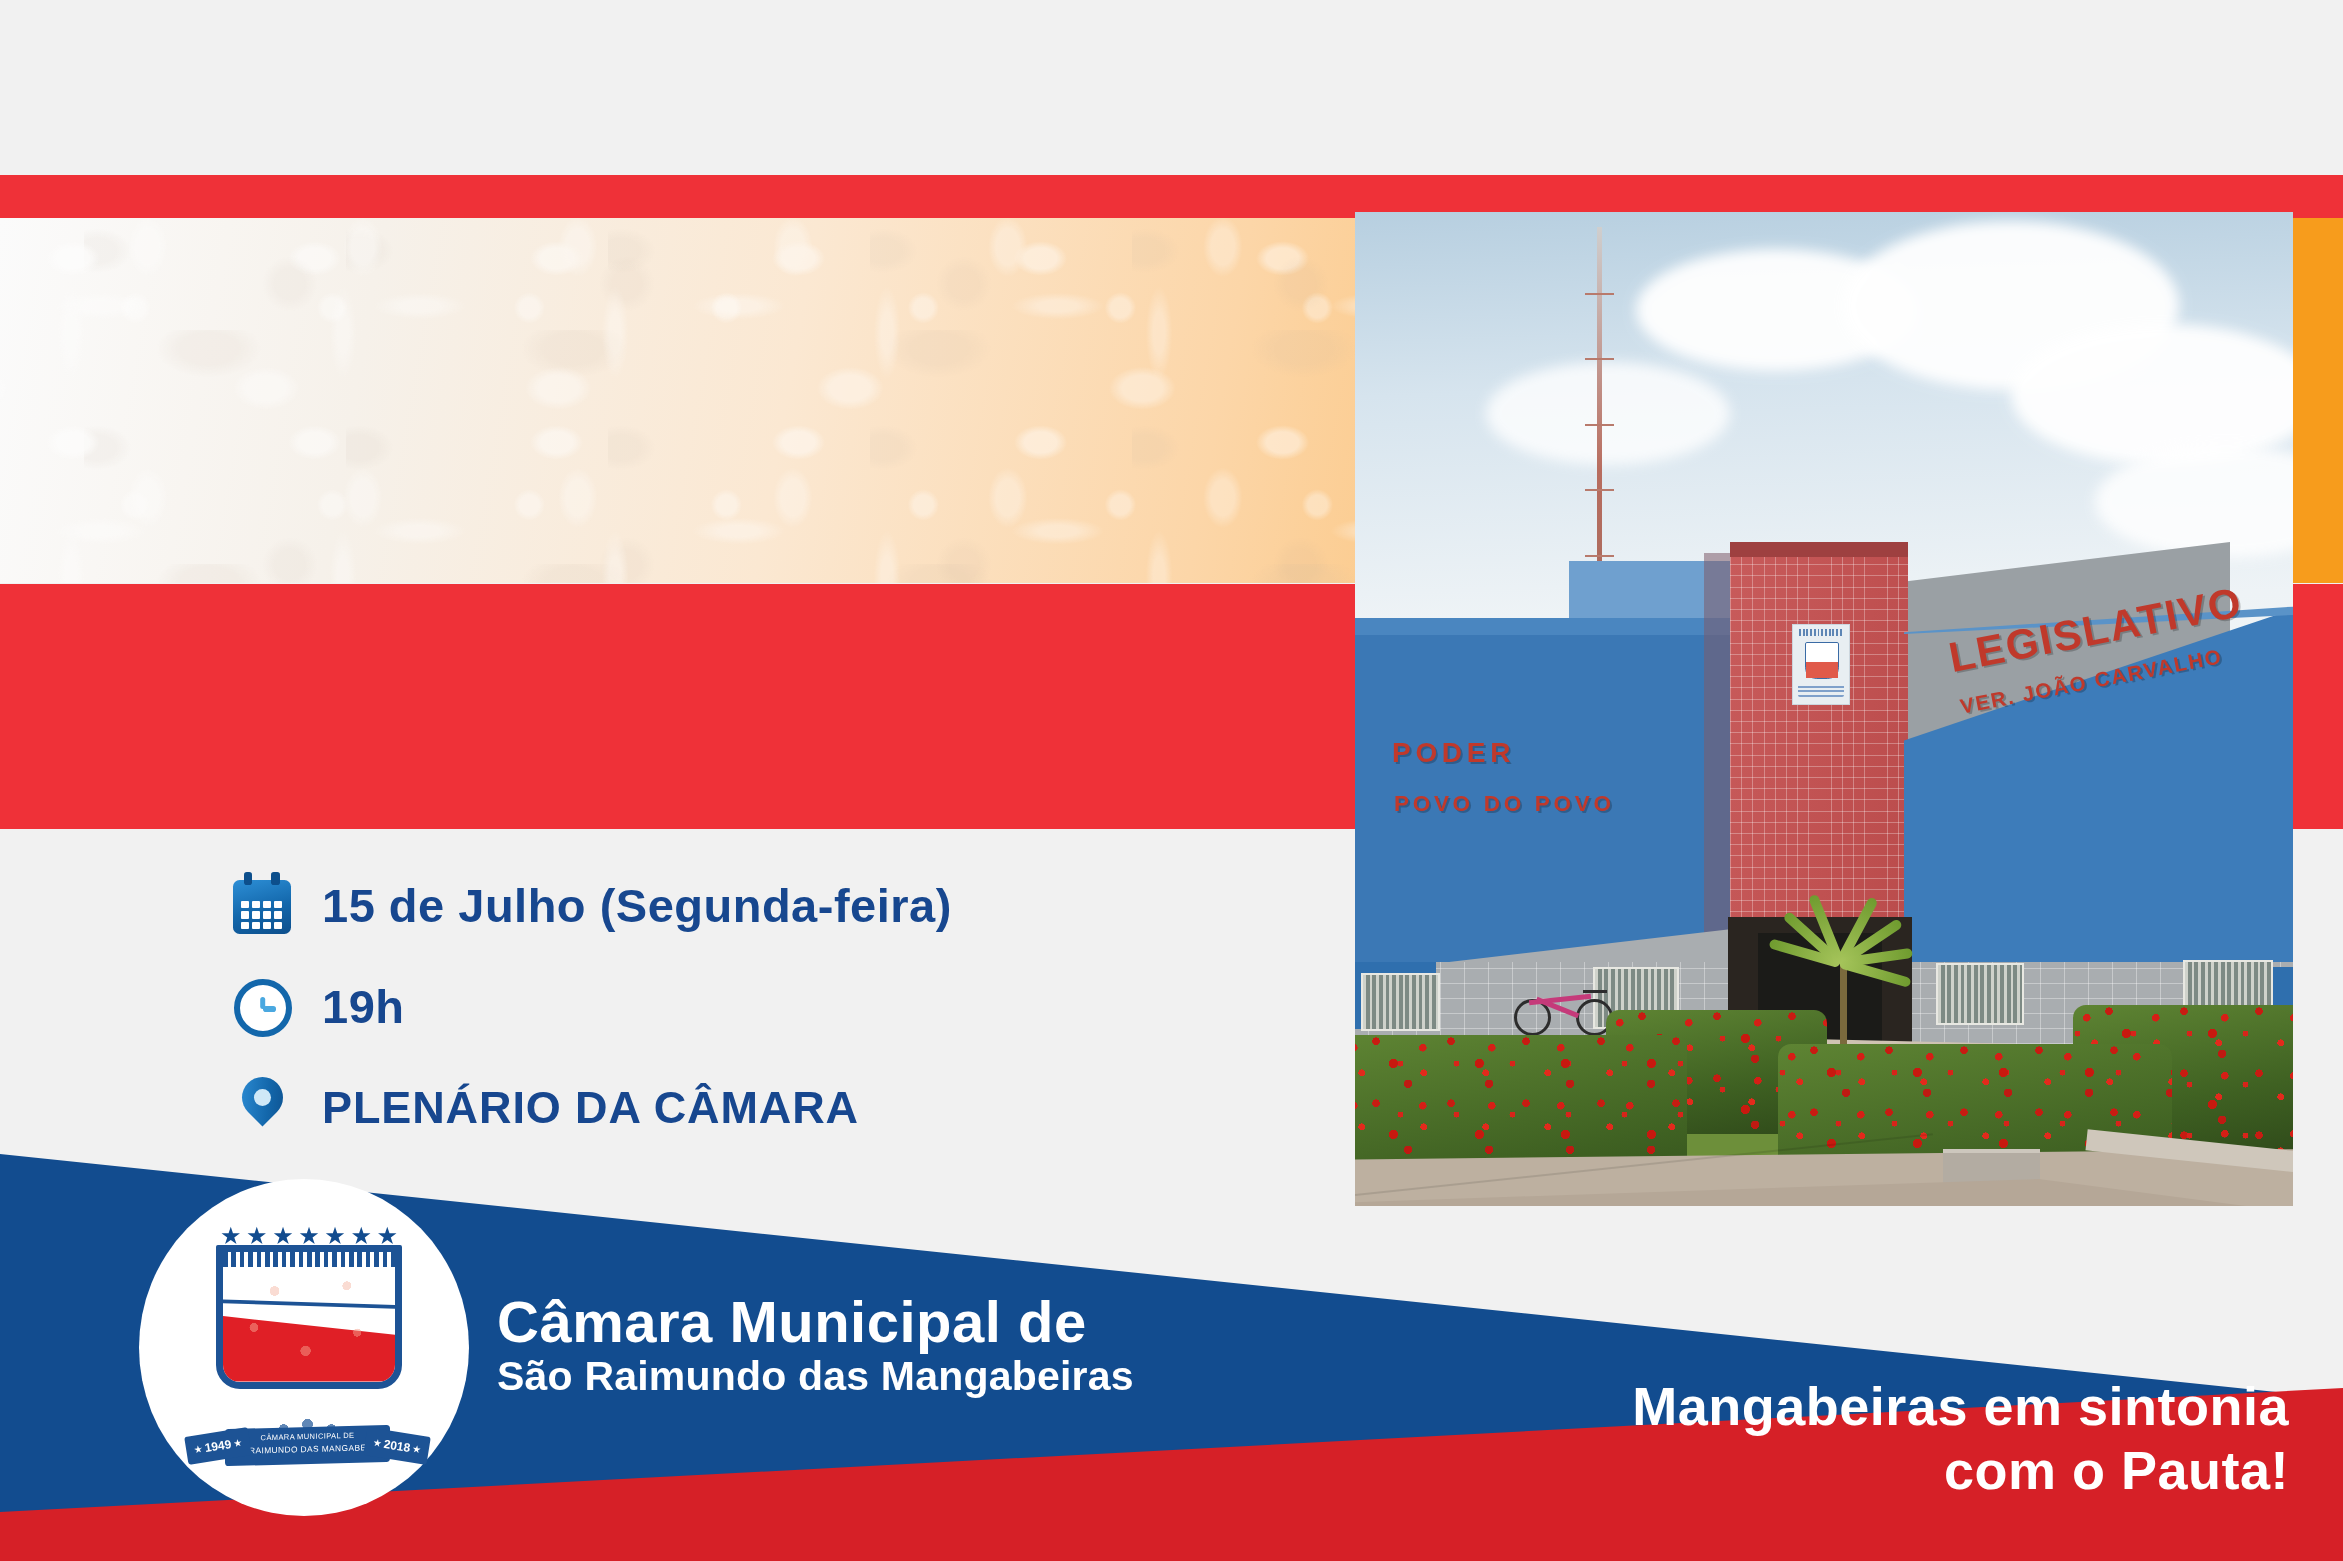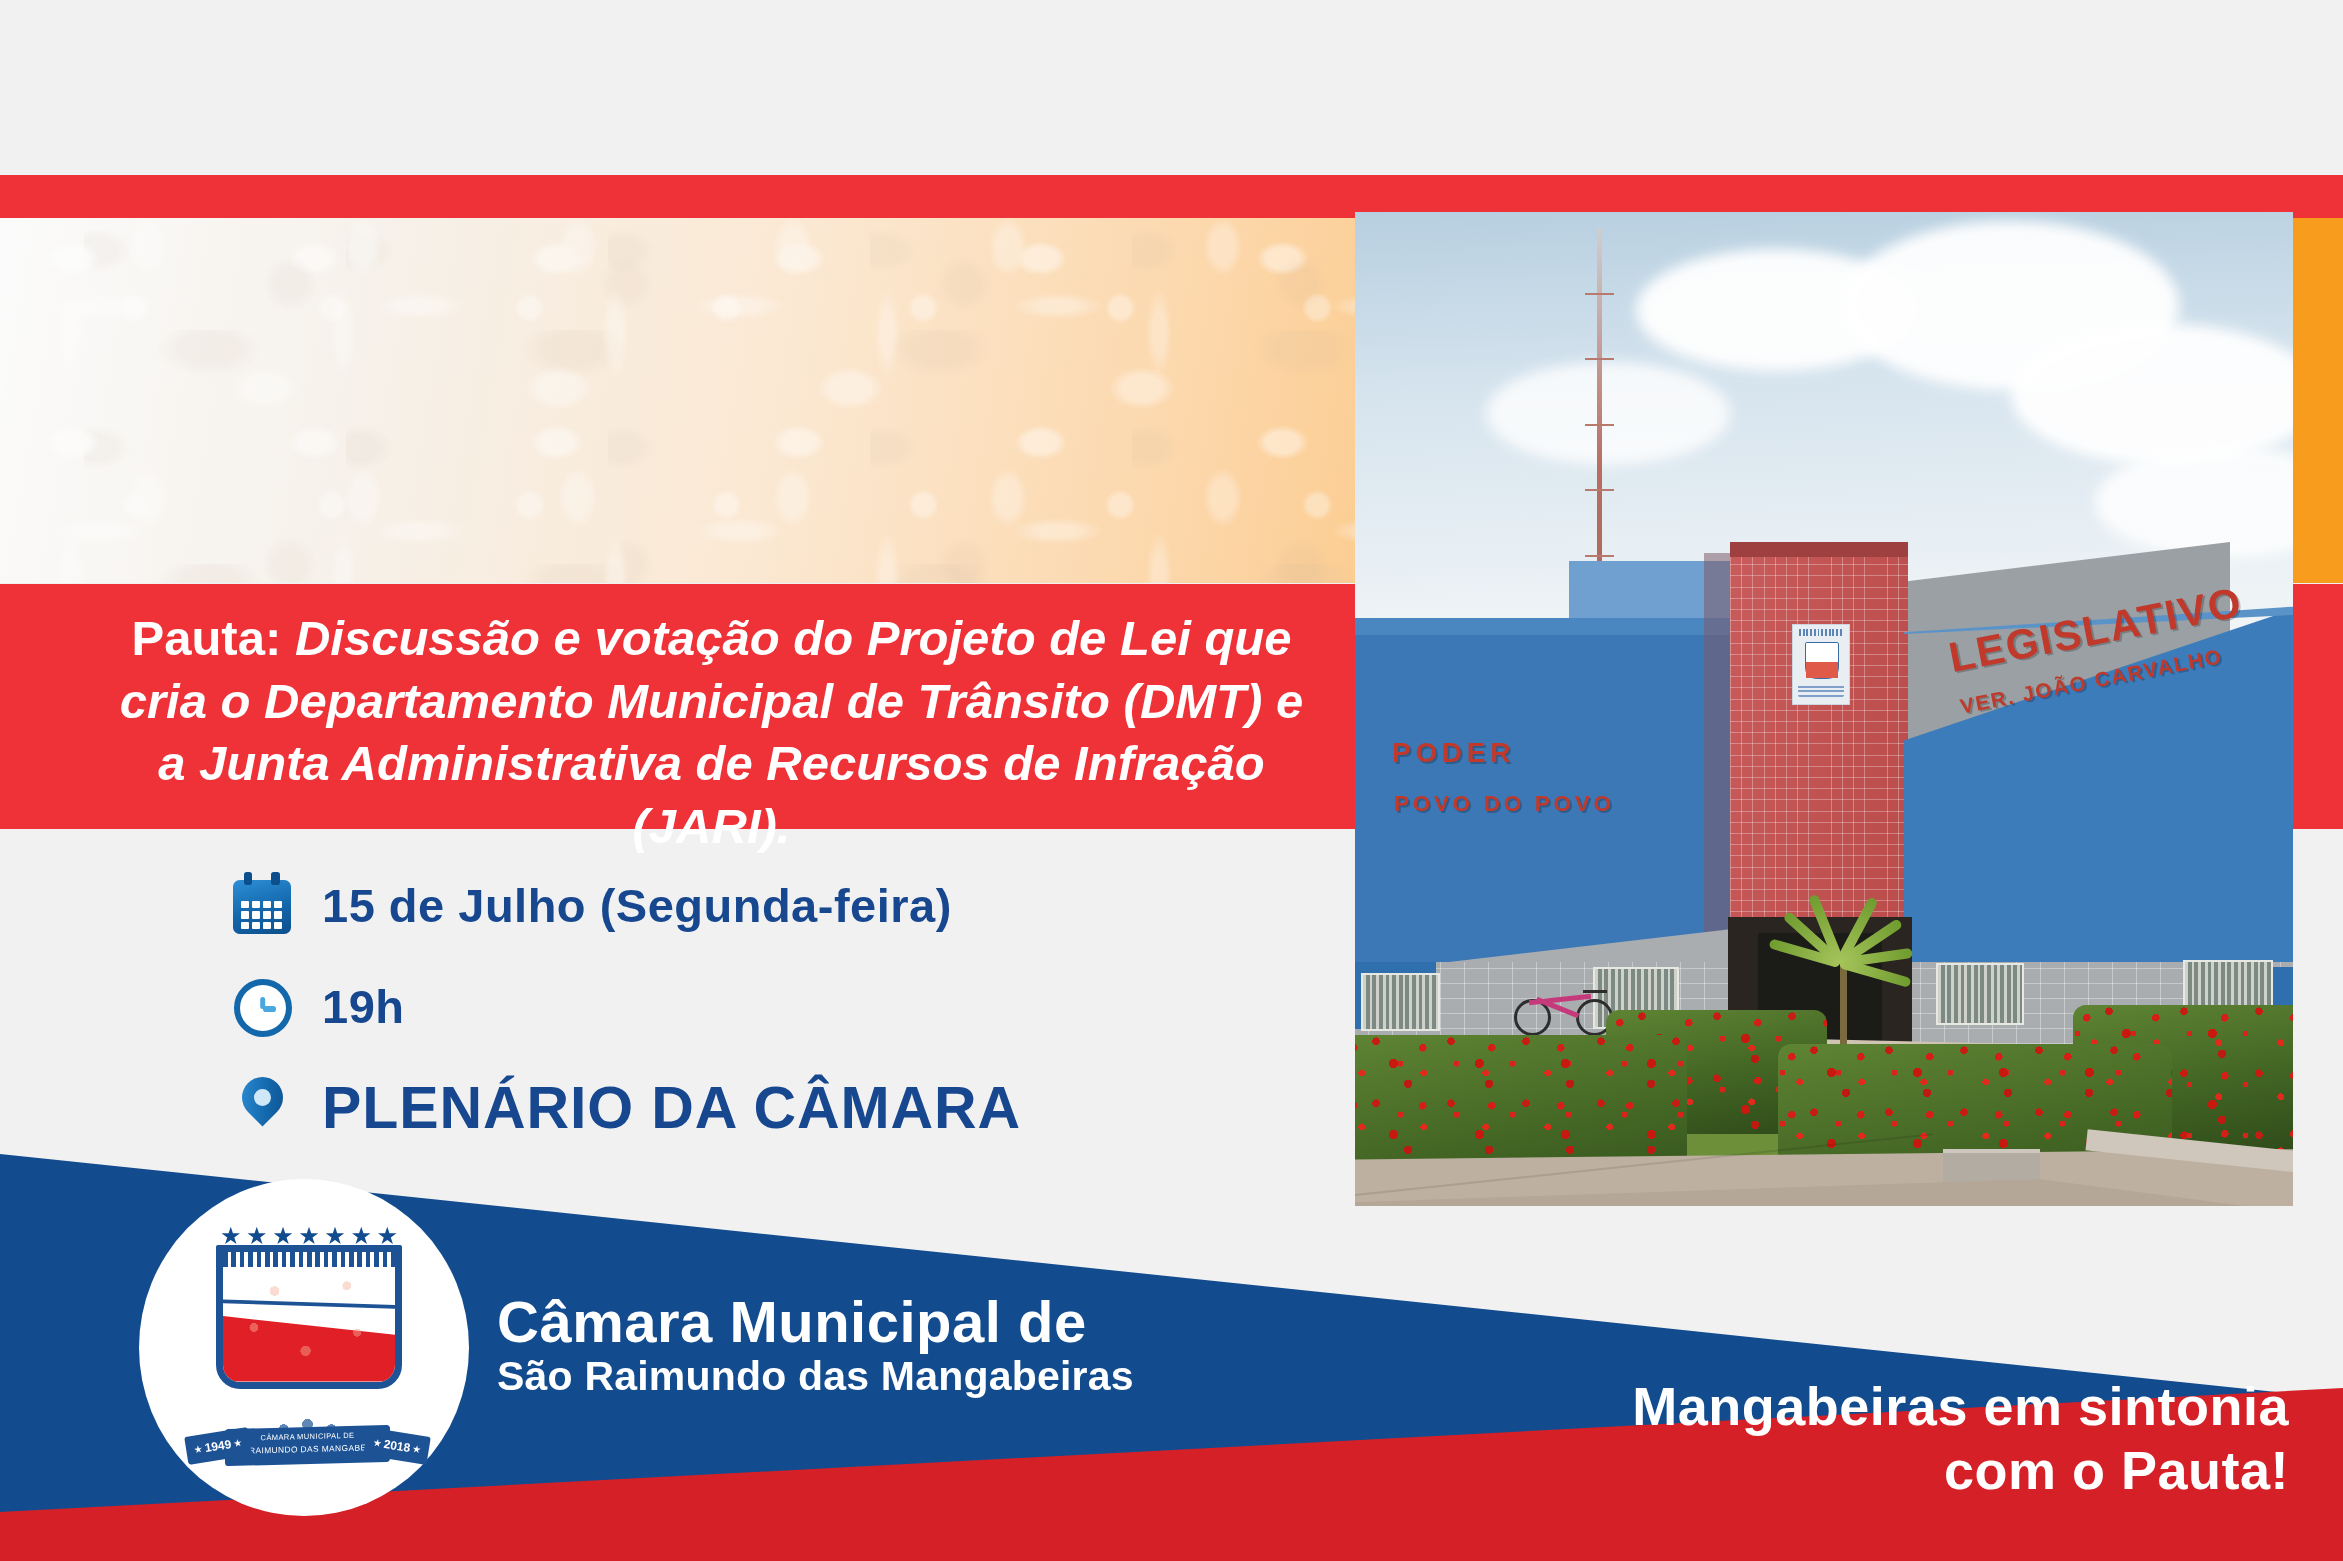--- a/index.html
+++ b/index.html
@@ -44,21 +44,21 @@
   .pauta-band{position:absolute;left:0;top:584px;width:2343px;height:245px;background:#ef3138;}
   .pauta-text{position:absolute;left:112px;top:607px;width:1199px;text-align:center;color:#fff;
     font-size:49px;line-height:1.28;font-weight:bold;font-style:italic;}
   .pauta-text .lbl{font-style:normal;}
 
   
   .info{position:absolute;left:229px;top:871px;width:1031px;}
   .irow{display:flex;align-items:center;margin-bottom:32px;}
   .ico{width:69px;height:69px;flex:0 0 69px;margin-right:24px;position:relative;}
   .itxt{color:#17478f;font-weight:bold;font-size:47px;letter-spacing:0.5px;white-space:nowrap;}
-  .itxt.caps{font-size:59px;letter-spacing:0.9px;}
+  .itxt.caps{font-size:45px;letter-spacing:0.9px;}
 
   
   .cal{position:absolute;left:3.7px;top:9.4px;width:58px;height:54px;border-radius:6.6px;
     background:linear-gradient(165deg,#2d8fd6 0%,#1367ab 55%,#0d4f8c 100%);}
   .cal:before,.cal:after{content:"";position:absolute;top:-8.4px;width:8.4px;height:13px;border-radius:2.8px;
     background:#0d4f8c;}
   .cal:before{left:11.2px;} .cal:after{right:11.2px;}
   .calgrid{position:absolute;left:8.4px;top:20.6px;width:41px;height:28px;display:grid;
     grid-template-columns:repeat(4,1fr);grid-template-rows:repeat(3,1fr);gap:2.8px;}
   .calgrid i{background:#fff;border-radius:0.9px;display:block;}
@@ -245,24 +245,20 @@
   <div class="red-rule"></div>
 
   <div class="title-band">
     <div class="damask"></div>
     <div class="damask2"></div>
   </div>
   <div class="title">
   </div>
 
   <div class="pauta-band"></div>
-  <div class="pauta-text">
-    <span class="lbl">Pauta:</span>
-    <span>Discussão e votação do Projeto de Lei que cria o Departamento Municipal de Trânsito (DMT) e a Junta Administrativa de Recursos de Infração (JARI).</span>
-  </div>
 
   <div class="info">
 
     <div class="irow">
       <div class="ico">
         <div class="cal">
             <div class="calgrid">
           <i></i>
               <i></i>
               <i></i>

